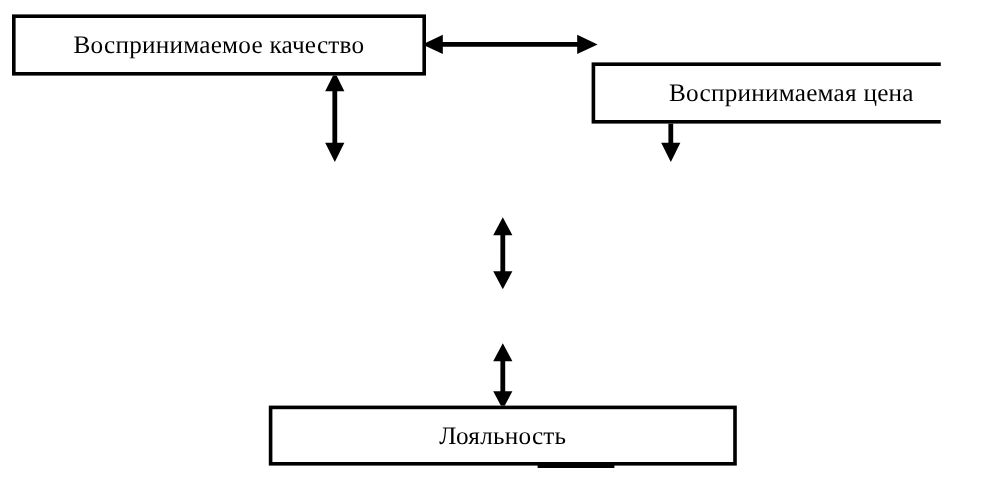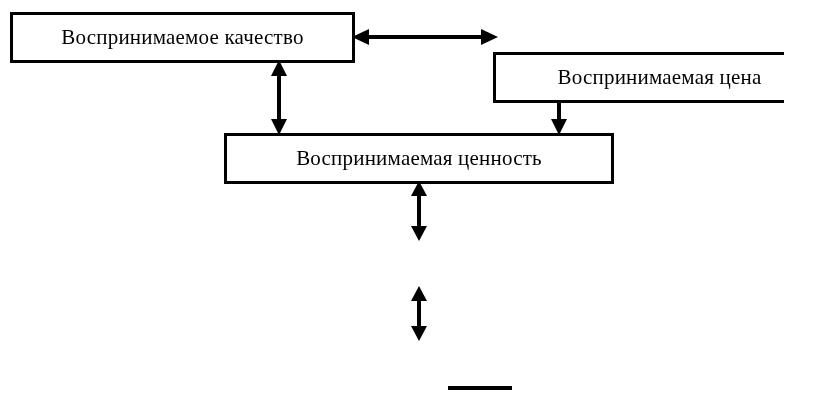--- a/index.html
+++ b/index.html
@@ -73,25 +73,25 @@
 <div id="diagram">
 
   <div class="node" id="node-quality">
     <span class="node-label">Воспринимаемое качество</span>
   </div>
 
   <div class="node" id="node-price">
     <span class="node-label">Воспринимаемая цена</span>
   </div>
 
-  <div class="node" id="node-value">
-    <span class="node-label">Воспринимаемая ценность</span>
-  </div>
 
 
+  <div class="node" id="node-loyalty">
+    <span class="node-label">Лояльность</span>
+  </div>
 
   <div class="arrow" id="arrow-quality-price">
     <svg width="146" height="24" viewBox="0 0 146 24">
       <line x1="14" y1="12" x2="132" y2="12" stroke="#000000" stroke-width="4"></line>
       <polygon points="0,12 17,4 17,20" fill="#000000"></polygon>
       <polygon points="146,12 129,4 129,20" fill="#000000"></polygon>
     </svg>
   </div>
 
   <div class="arrow" id="arrow-quality-value">

